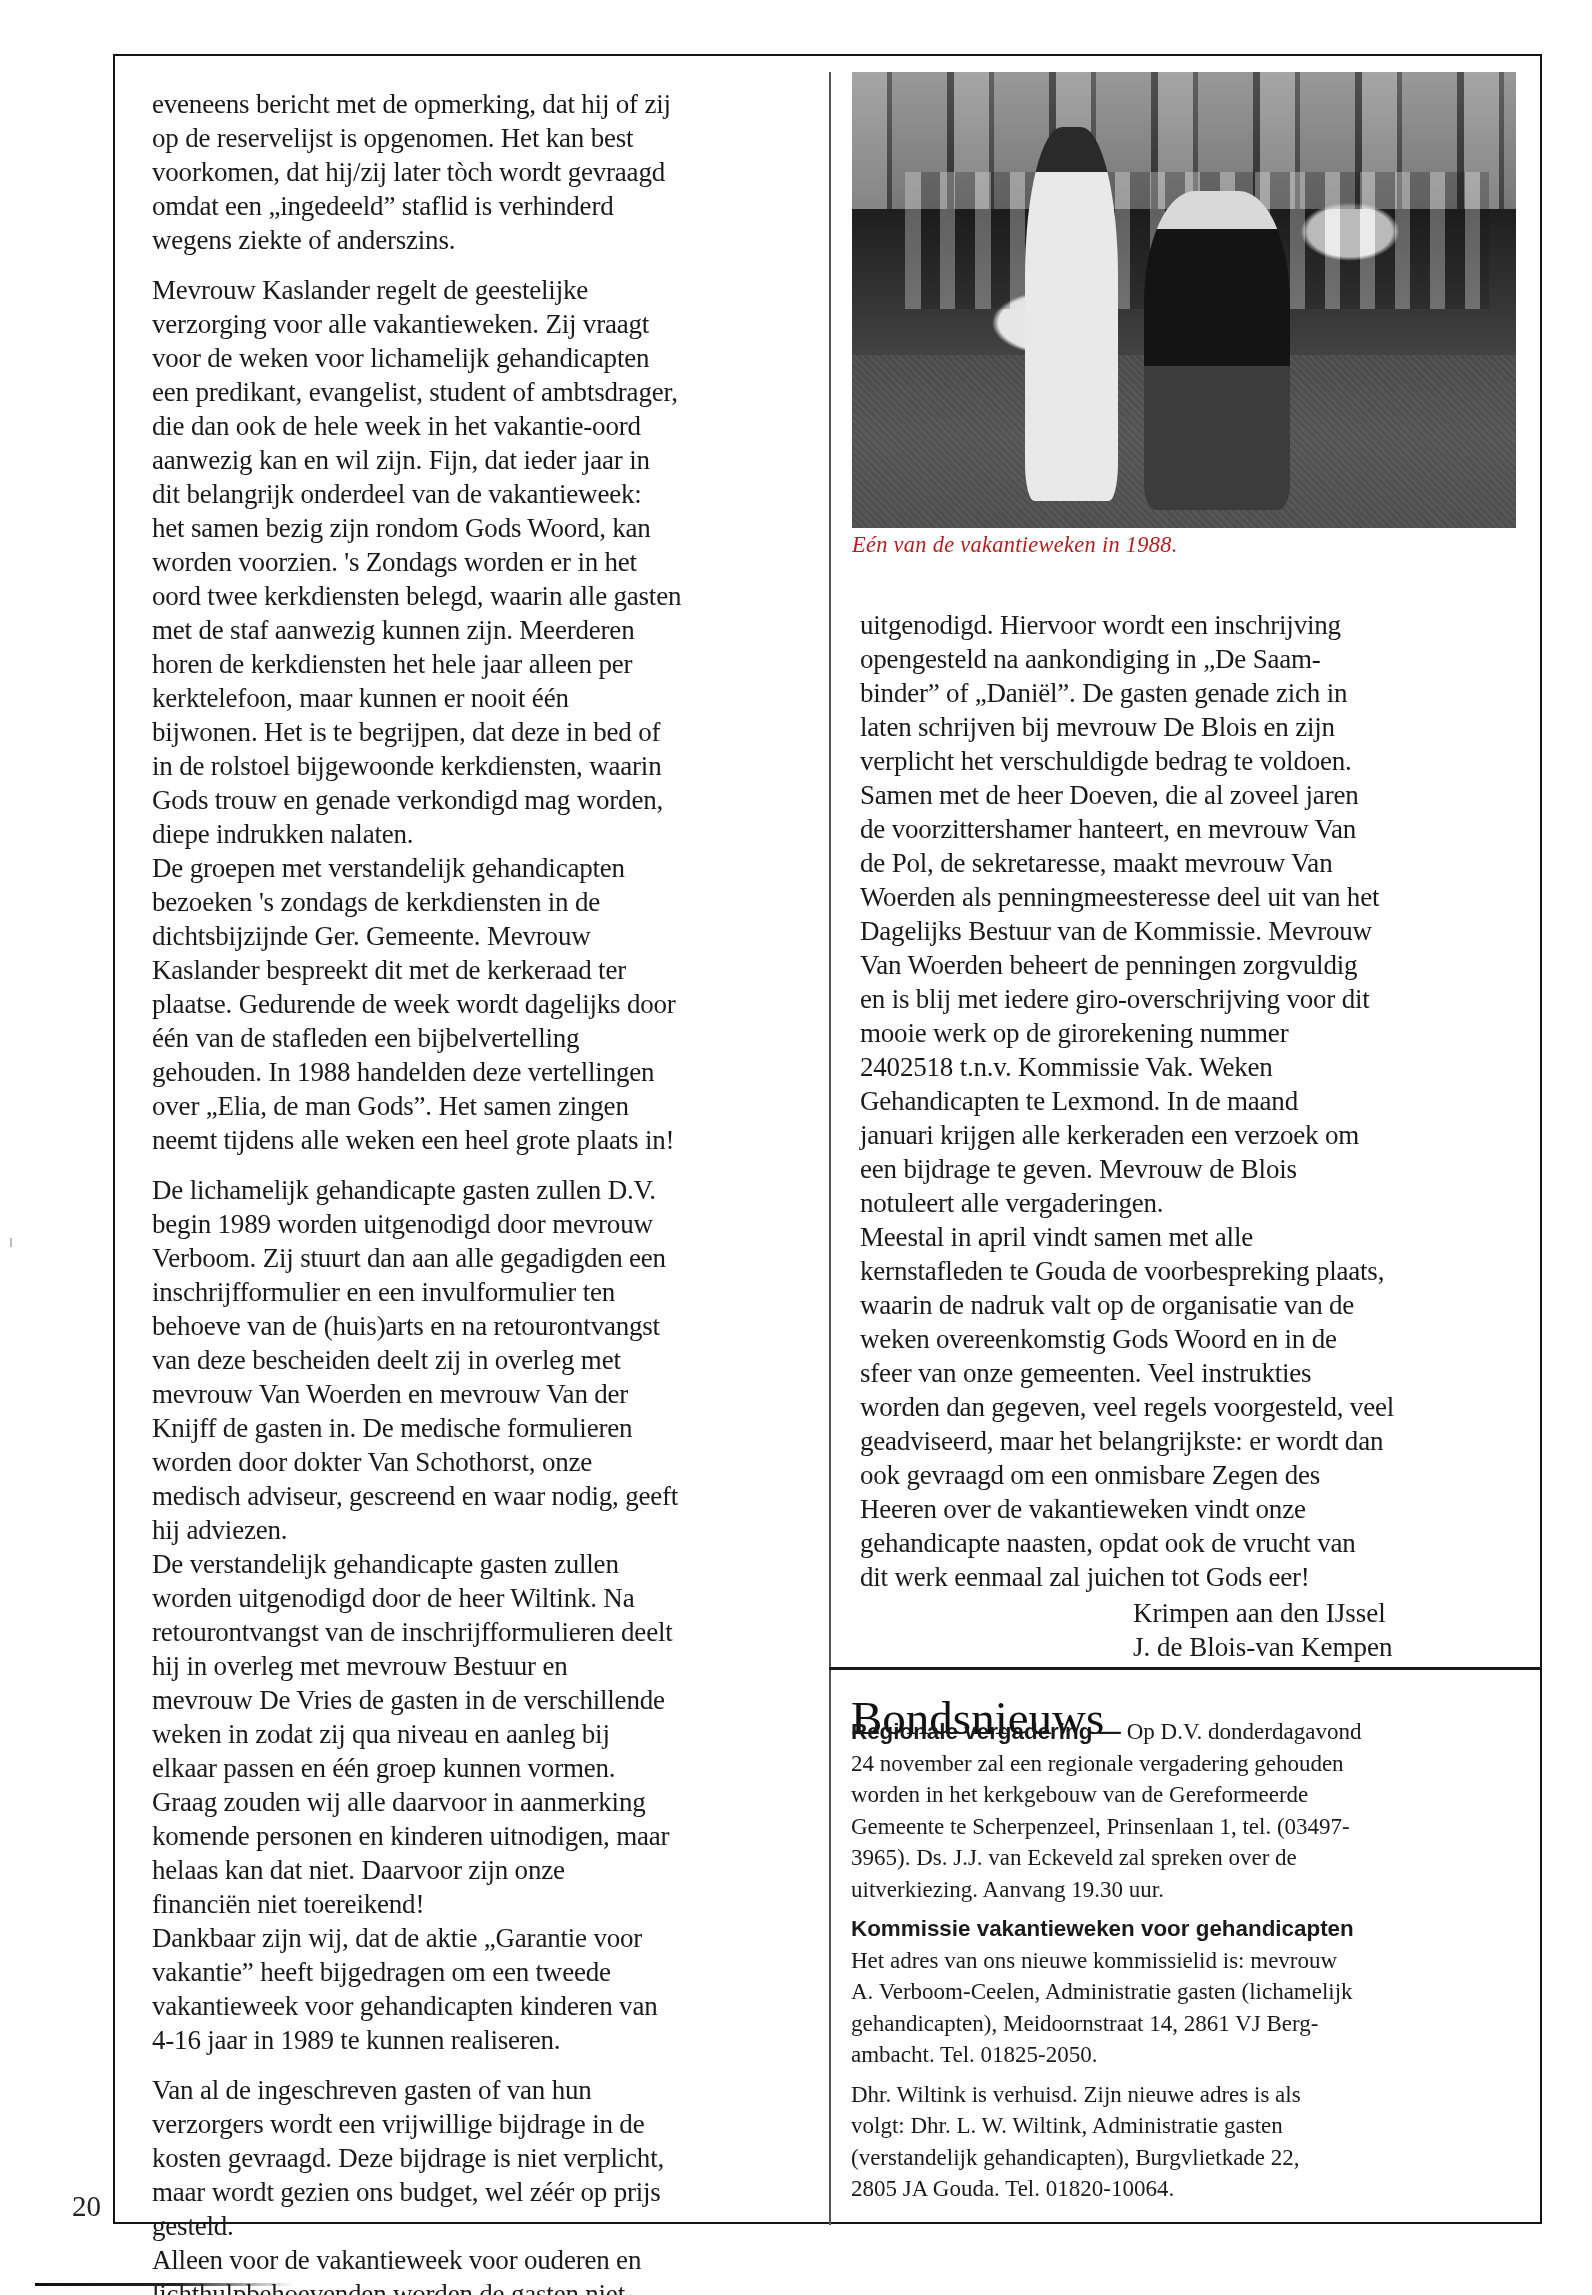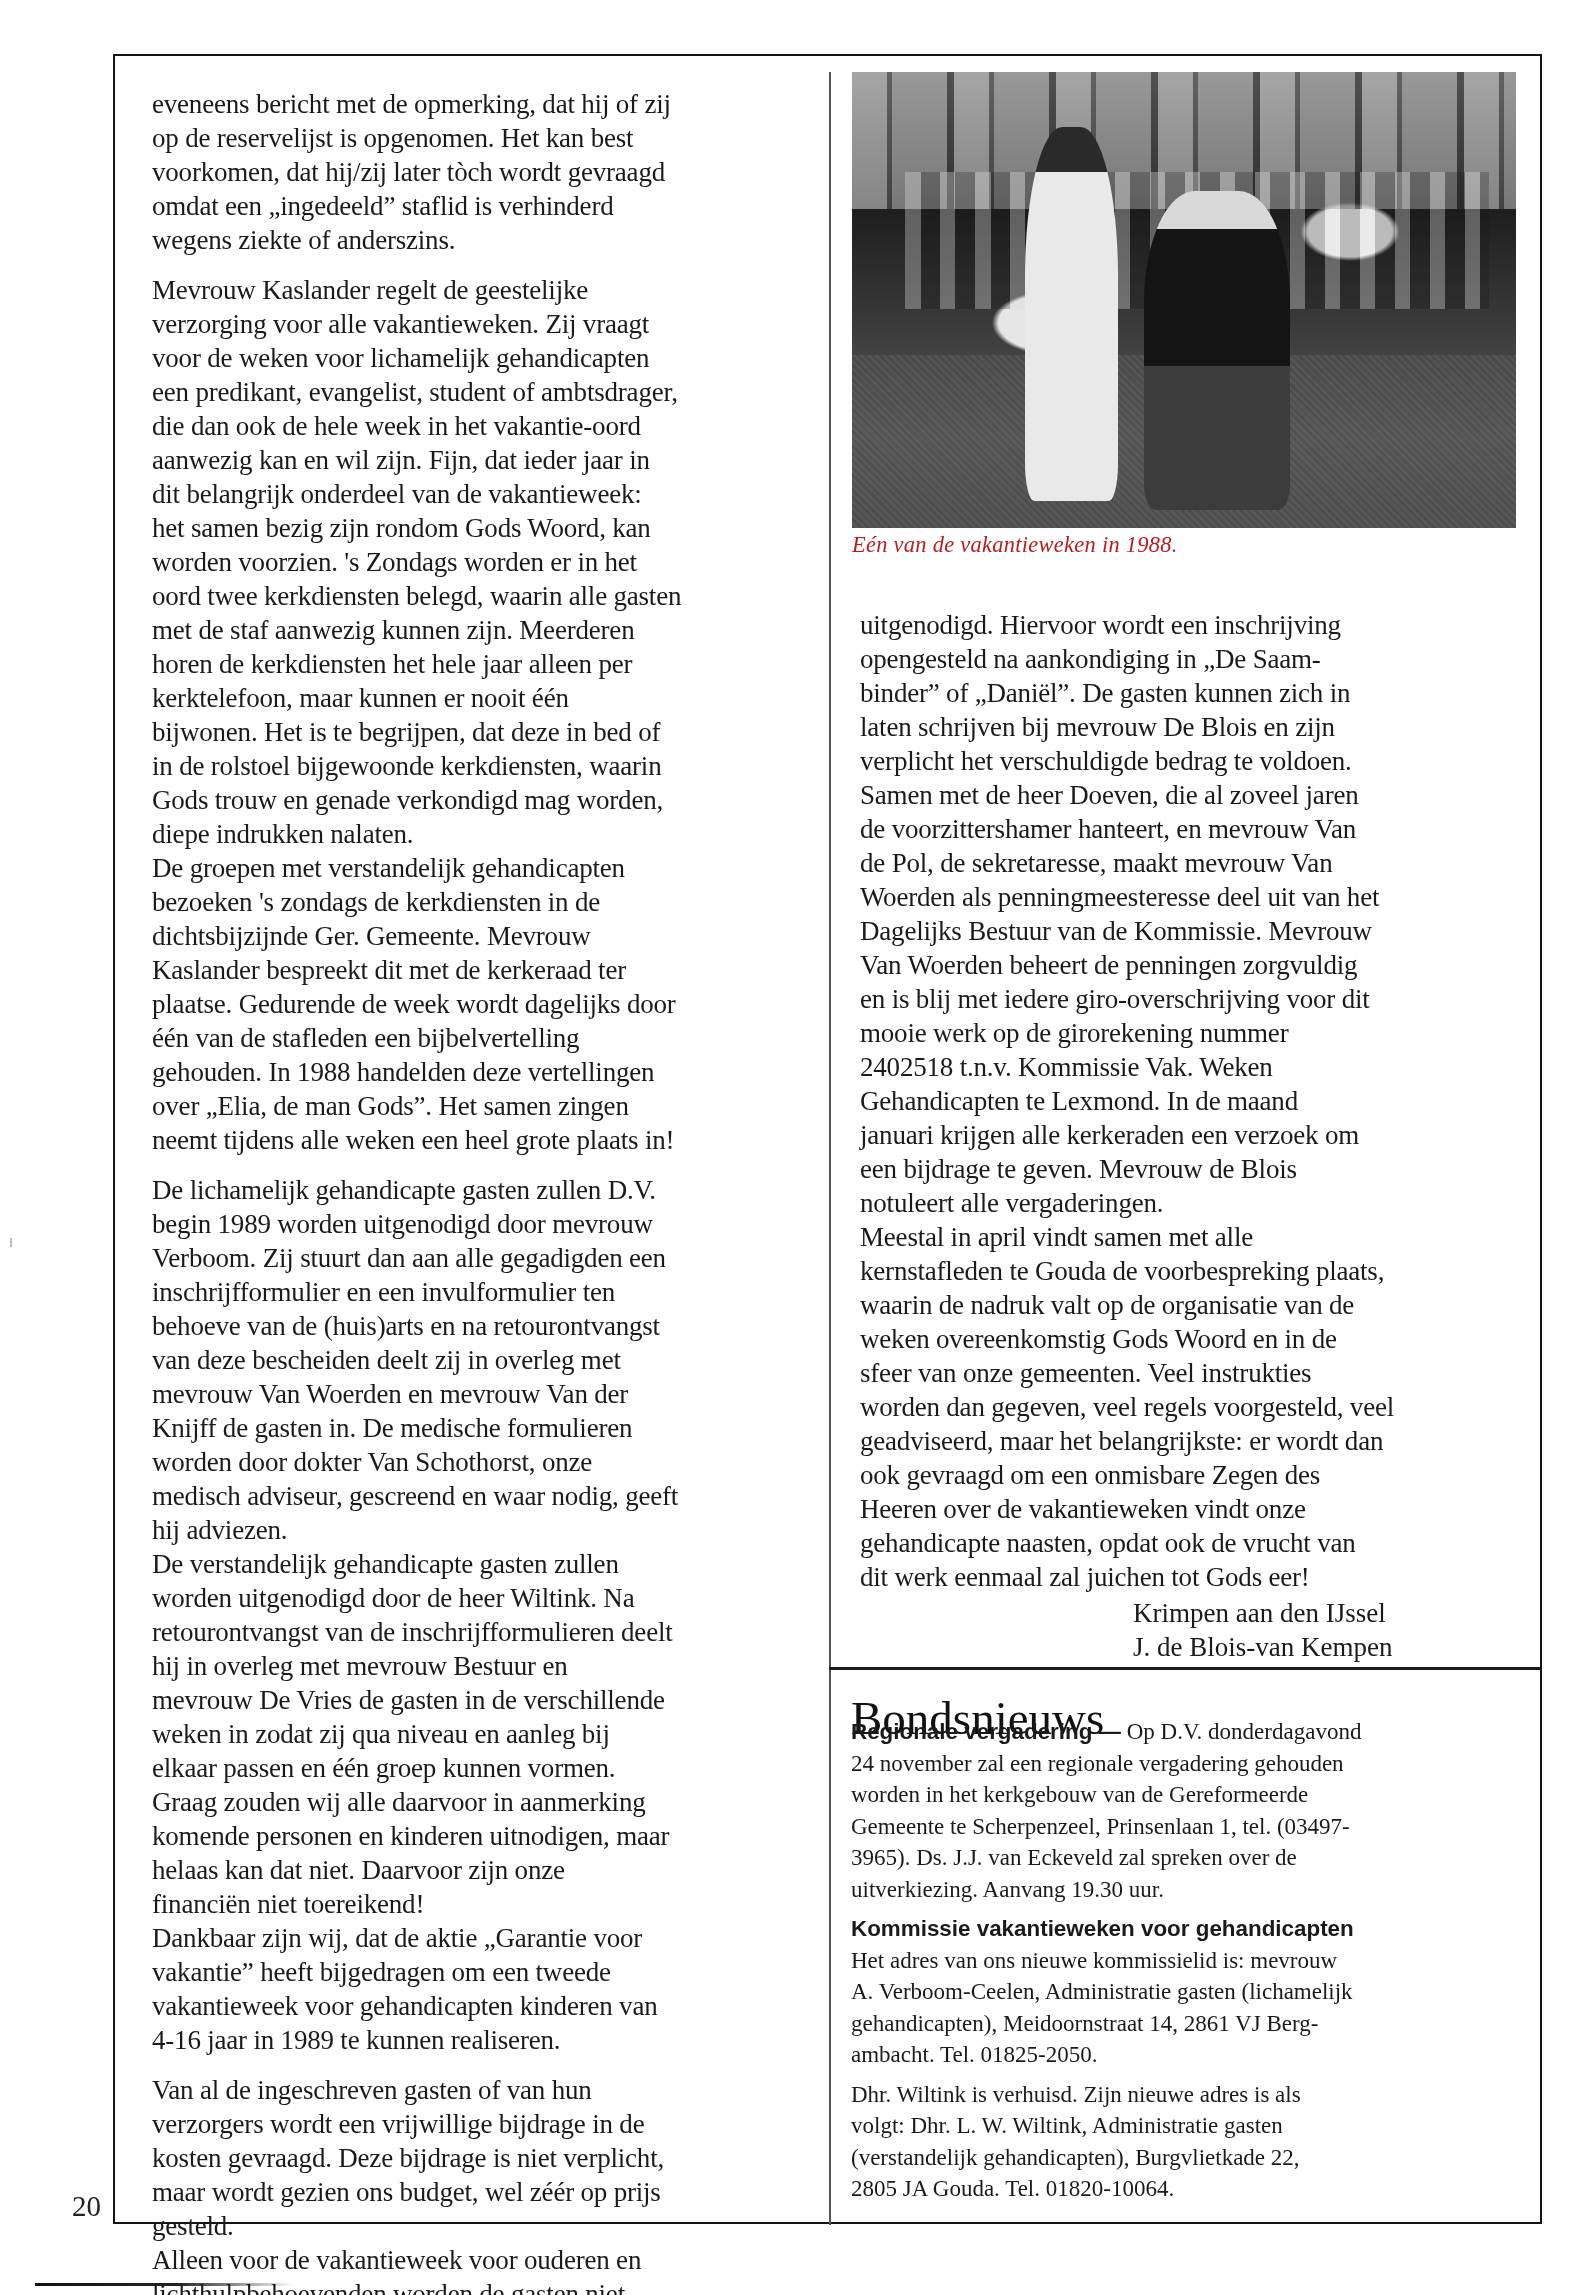--- a/index.html
+++ b/index.html
@@ -185,21 +185,21 @@
   <div class="ground"></div>
   <div class="figure-standing"></div>
   <div class="figure-wheelchair"></div>
 </div>
 <div class="caption">Eén van de vakantieweken in 1988.</div>
 
 <div class="right-col">
   <p>
       <span class="line">uitgenodigd. Hiervoor wordt een inschrijving</span>
       <span class="line">opengesteld na aankondiging in „De Saam-</span>
-      <span class="line">binder” of „Daniël”. De gasten kunnen zich in</span>
+      <span class="line">binder” of „Daniël”. De gasten genade zich in</span>
       <span class="line">laten schrijven bij mevrouw De Blois en zijn</span>
       <span class="line">verplicht het verschuldigde bedrag te voldoen.</span>
       <span class="line">Samen met de heer Doeven, die al zoveel jaren</span>
       <span class="line">de voorzittershamer hanteert, en mevrouw Van</span>
       <span class="line">de Pol, de sekretaresse, maakt mevrouw Van</span>
       <span class="line">Woerden als penningmeesteresse deel uit van het</span>
       <span class="line">Dagelijks Bestuur van de Kommissie. Mevrouw</span>
       <span class="line">Van Woerden beheert de penningen zorgvuldig</span>
       <span class="line">en is blij met iedere giro-overschrijving voor dit</span>
       <span class="line">mooie werk op de girorekening nummer</span>

